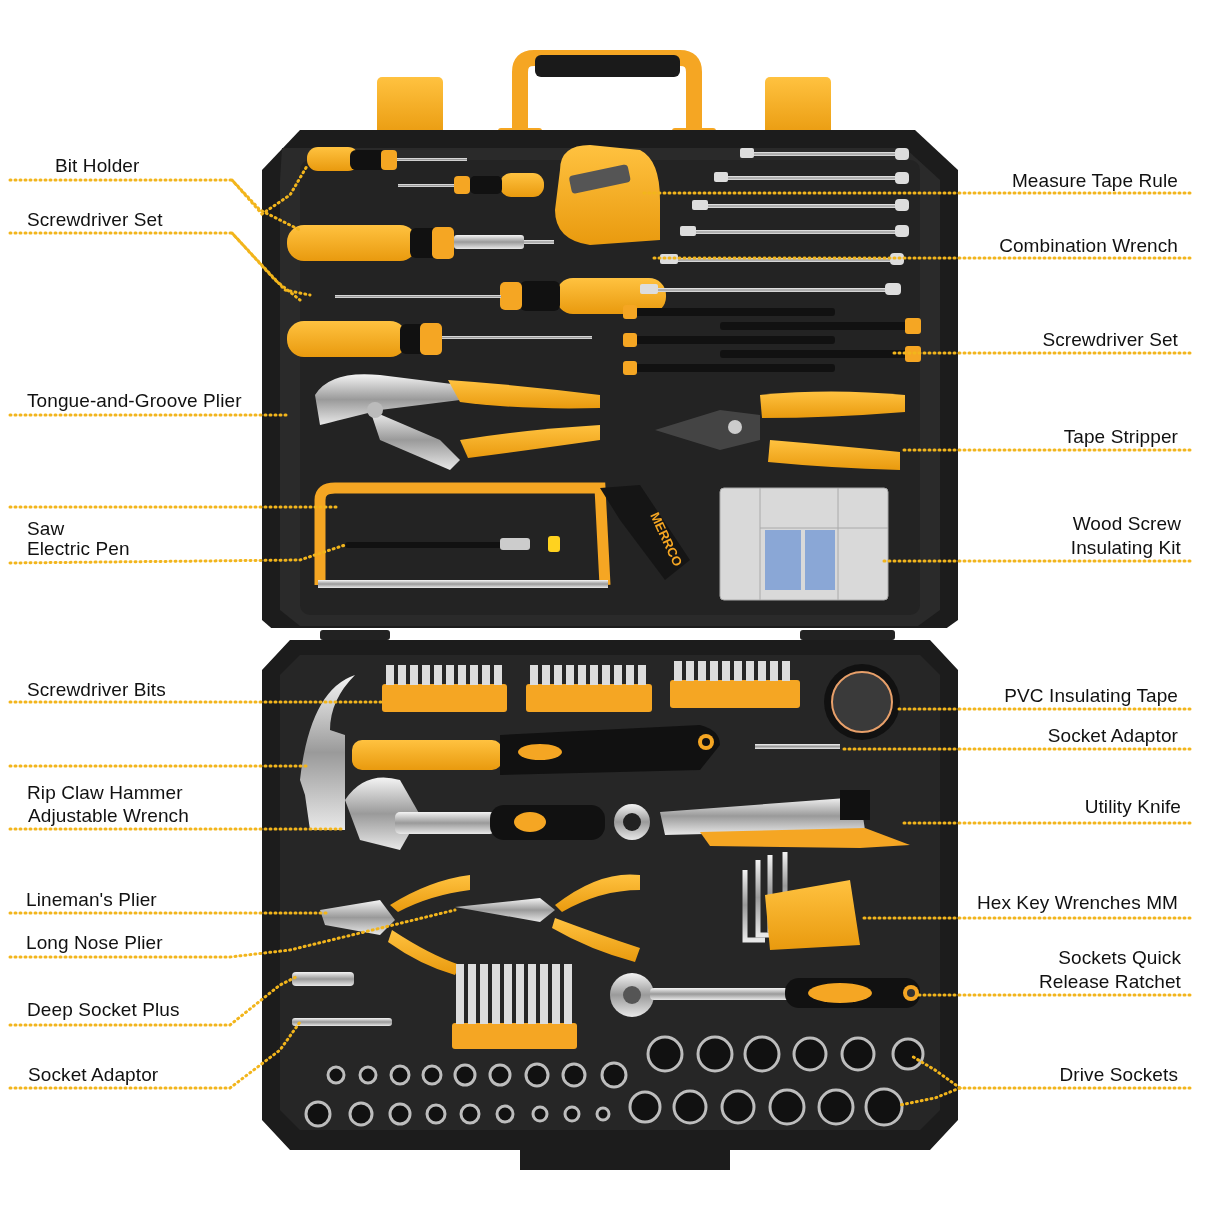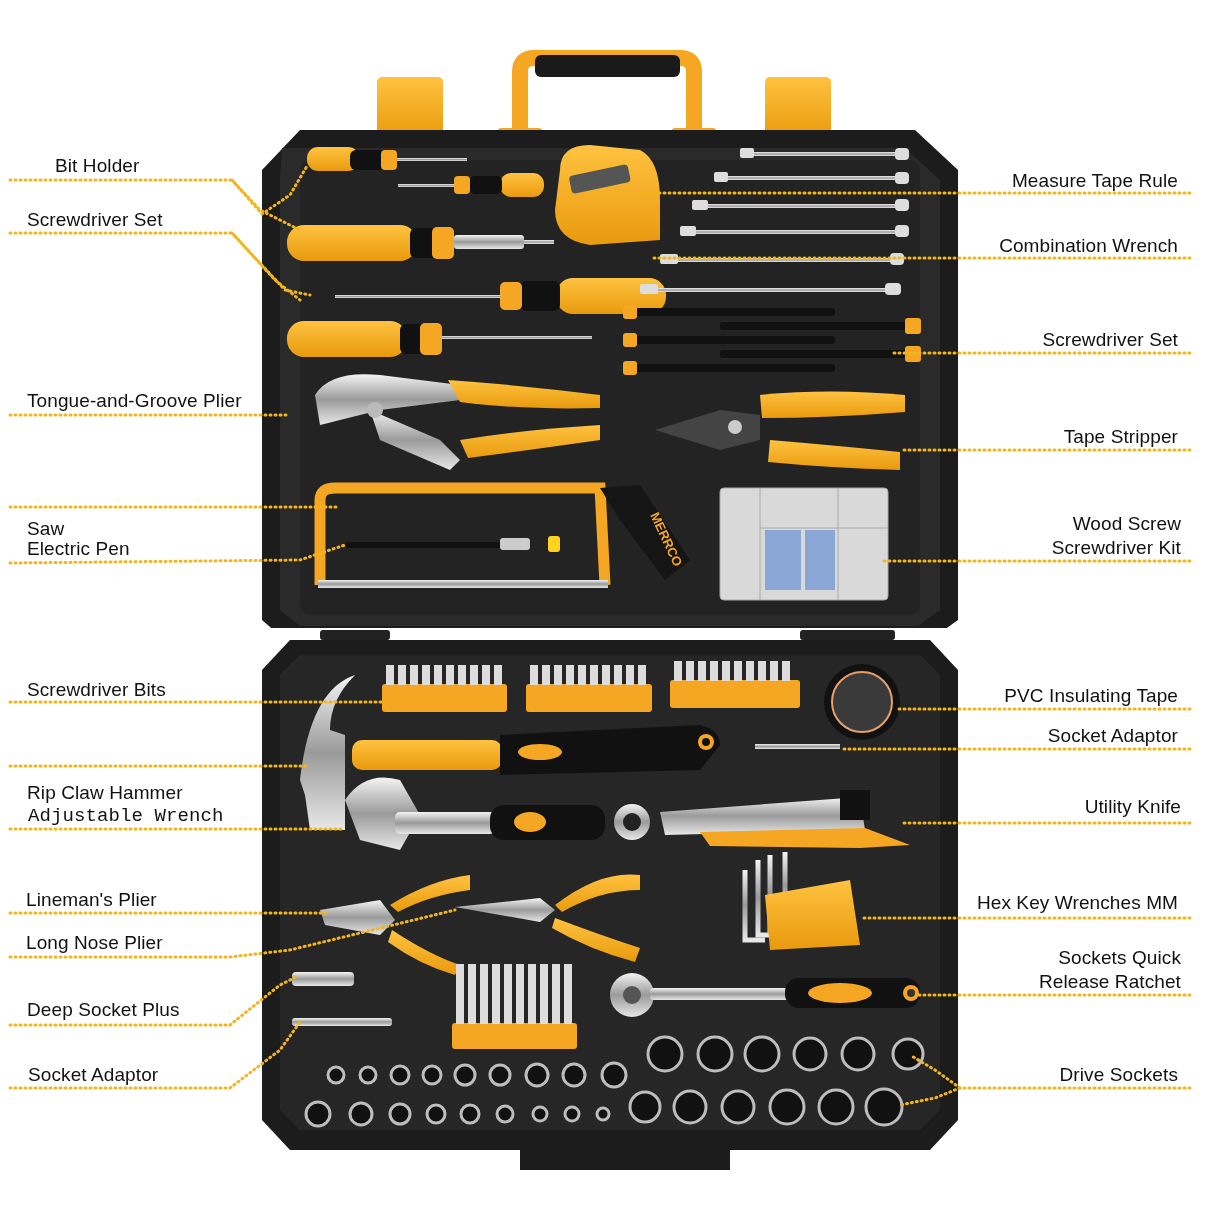--- a/index.html
+++ b/index.html
@@ -343,32 +343,32 @@
     </g>
   </svg>
 
   <div class="label" style="left:23px;top:154px;margin-left:32px;">Bit Holder</div>
   <div class="label" style="left:27px;top:208px;">Screwdriver Set</div>
   <div class="label" style="left:27px;top:389px;">Tongue-and-Groove Plier</div>
   <div class="label" style="left:27px;top:481px;margin-top:36px;">Saw</div>
   <div class="label" style="left:27px;top:537px;">Electric Pen</div>
   <div class="label" style="left:27px;top:678px;">Screwdriver Bits</div>
   <div class="label" style="left:27px;top:781px;">Rip Claw Hammer</div>
-  <div class="label" style="left:28px;top:804px;font-family:Liberation Mono, monospace;">Adjustable Wrench</div>
+  <div class="label" style="left:28px;top:804px;">Adjustable Wrench</div>
   <div class="label" style="left:26px;top:888px;">Lineman's Plier</div>
   <div class="label" style="left:26px;top:931px;">Long Nose Plier</div>
   <div class="label" style="left:27px;top:998px;text-align:right;">Deep Socket Plus</div>
   <div class="label" style="left:28px;top:1063px;">Socket Adaptor</div>
 
   <div class="label right" style="right:36px;top:169px;">Measure Tape Rule</div>
   <div class="label right" style="right:36px;top:234px;">Combination Wrench</div>
   <div class="label right" style="right:36px;top:328px;">Screwdriver Set</div>
   <div class="label right" style="right:36px;top:425px;">Tape Stripper</div>
   <div class="label right" style="right:33px;top:512px;">Wood Screw</div>
-  <div class="label right" style="right:33px;top:536px;">Screwdriver Kit</div>
+  <div class="label right" style="right:33px;top:536px;">Insulating Kit</div>
   <div class="label right" style="right:36px;top:684px;">PVC Insulating Tape</div>
   <div class="label right" style="right:36px;top:724px;">Socket Adaptor</div>
   <div class="label right" style="right:33px;top:795px;">Utility Knife</div>
   <div class="label right" style="right:36px;top:891px;">Hex Key Wrenches MM</div>
   <div class="label right" style="right:33px;top:946px;">Sockets Quick</div>
   <div class="label right" style="right:33px;top:970px;">Release Ratchet</div>
   <div class="label right" style="right:36px;top:1063px;">Drive Sockets</div>
 
 </div>
 

